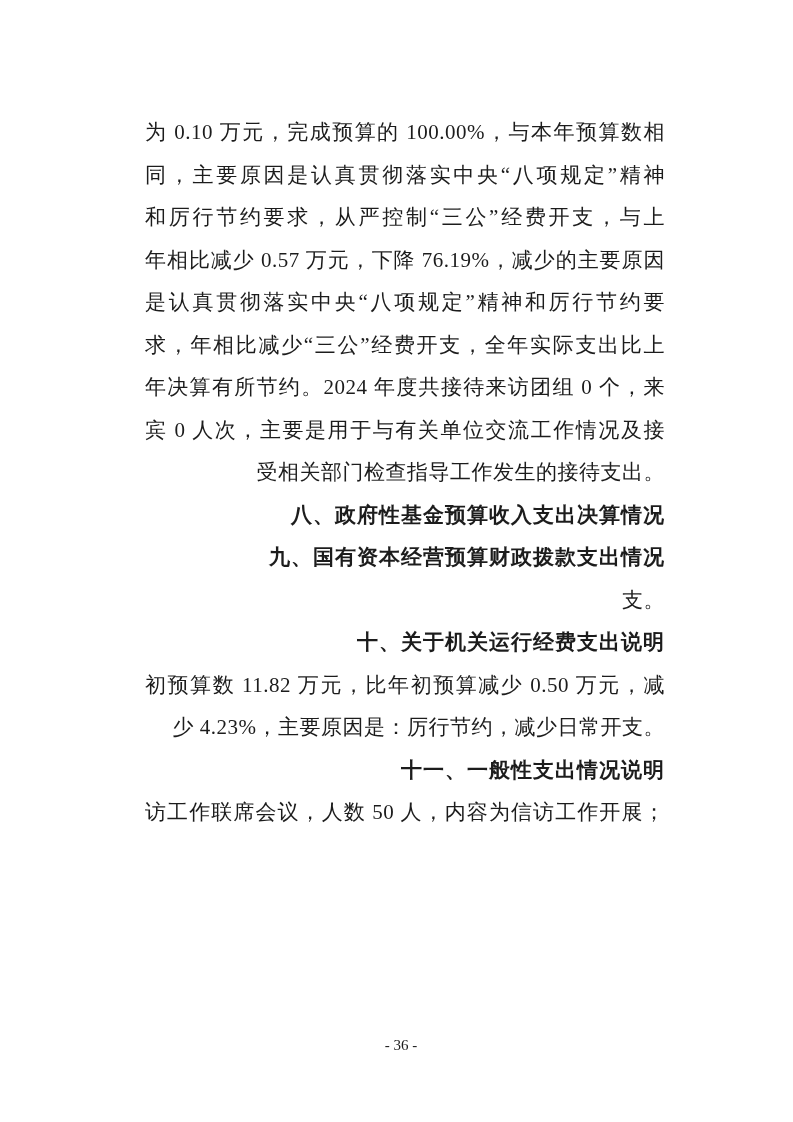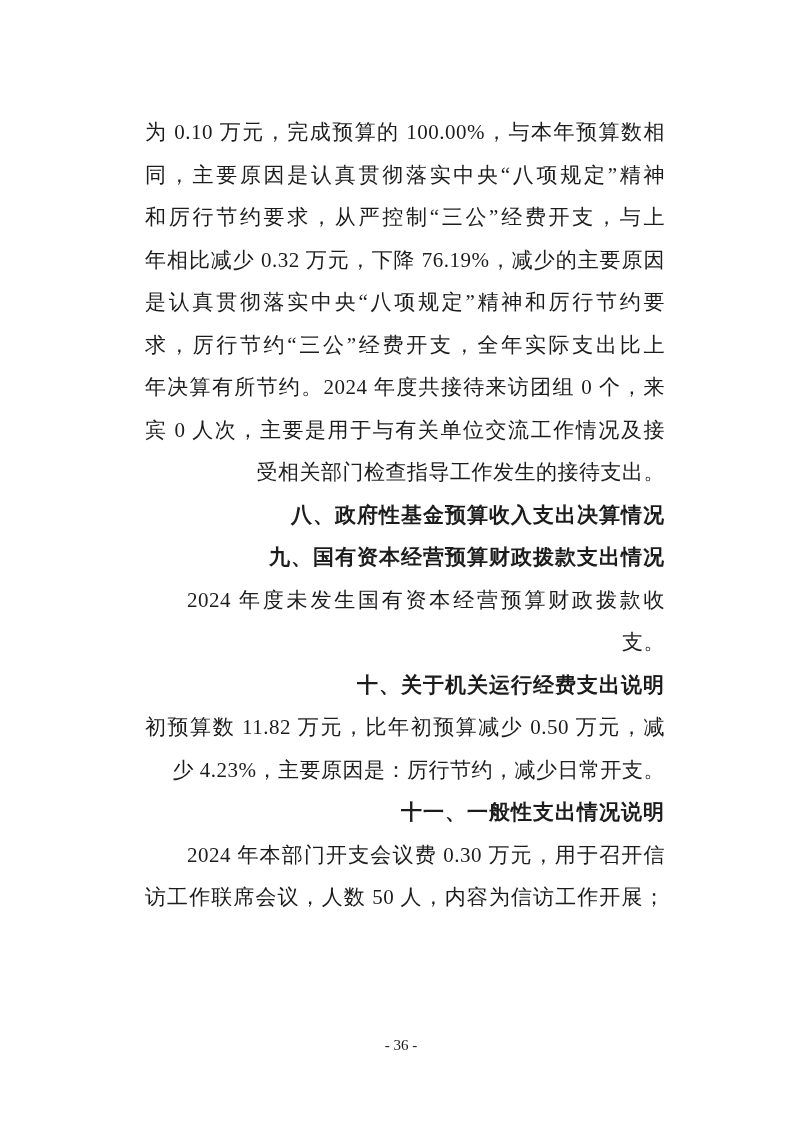--- a/index.html
+++ b/index.html
@@ -52,33 +52,31 @@
   }
 </style>
 </head>
 <body>
 
 <div class="page">
   <div class="content">
       <div class="line justify">为 0.10 万元，完成预算的 100.00%，与本年预算数相</div>
       <div class="line justify">同，主要原因是认真贯彻落实中央“八项规定”精神</div>
       <div class="line justify">和厉行节约要求，从严控制“三公”经费开支，与上</div>
-      <div class="line justify">年相比减少 0.32 万元，下降 76.19%，减少的主要原因</div>
+      <div class="line justify">年相比减少 0.57 万元，下降 76.19%，减少的主要原因</div>
       <div class="line justify">是认真贯彻落实中央“八项规定”精神和厉行节约要</div>
-      <div class="line justify">求，厉行节约“三公”经费开支，全年实际支出比上</div>
+      <div class="line justify">求，年相比减少“三公”经费开支，全年实际支出比上</div>
       <div class="line justify">年决算有所节约。2024 年度共接待来访团组 0 个，来</div>
       <div class="line justify">宾 0 人次，主要是用于与有关单位交流工作情况及接</div>
       <div class="line">受相关部门检查指导工作发生的接待支出。</div>
       <div class="line heading indent">八、政府性基金预算收入支出决算情况</div>
       <div class="line heading indent">九、国有资本经营预算财政拨款支出情况</div>
-      <div class="line indent justify">2024 年度未发生国有资本经营预算财政拨款收</div>
       <div class="line">支。</div>
       <div class="line heading indent">十、关于机关运行经费支出说明</div>
       <div class="line justify">初预算数 11.82 万元，比年初预算减少 0.50 万元，减</div>
       <div class="line">少 4.23%，主要原因是：厉行节约，减少日常开支。</div>
       <div class="line heading indent">十一、一般性支出情况说明</div>
-      <div class="line indent justify">2024 年本部门开支会议费 0.30 万元，用于召开信</div>
       <div class="line justify">访工作联席会议，人数 50 人，内容为信访工作开展；</div>
     </div>
   <div class="footer">
     <span>- 36 -</span>
   </div>
 </div>
 
 </body></html>

